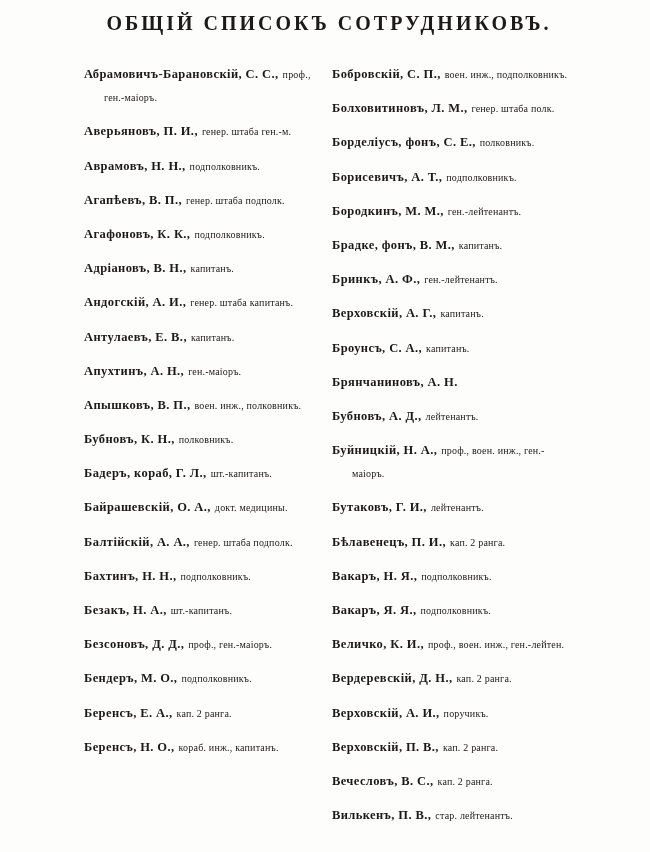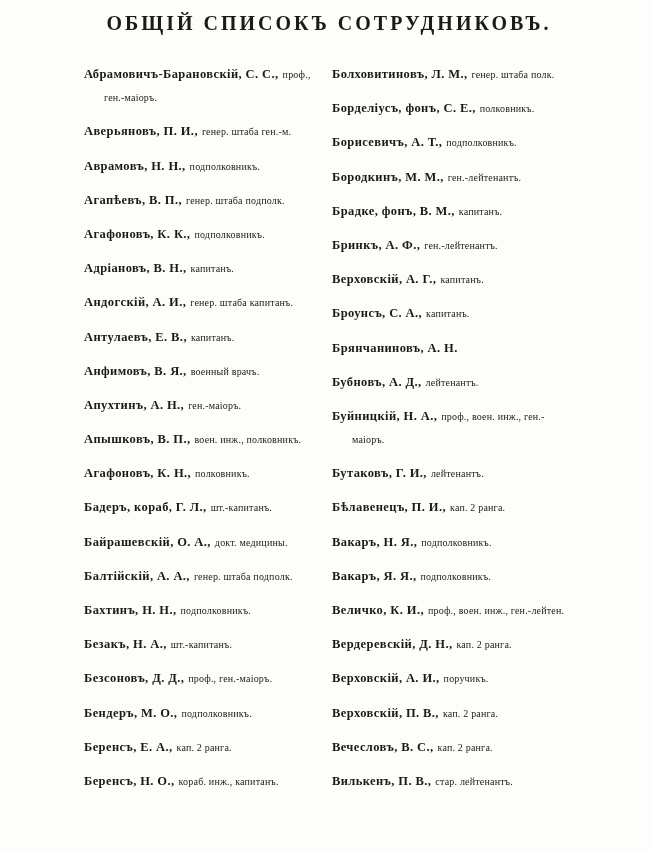--- a/index.html
+++ b/index.html
@@ -67,27 +67,26 @@
   <div class="entry"><span class="pname">Агапѣевъ, В. П.,</span> <span class="prank">генер. штаба подполк.</span></div>
 
   <div class="entry"><span class="pname">Агафоновъ, К. К.,</span> <span class="prank">подполковникъ.</span></div>
 
   <div class="entry"><span class="pname">Адріановъ, В. Н.,</span> <span class="prank">капитанъ.</span></div>
 
   <div class="entry"><span class="pname">Андогскій, А. И.,</span> <span class="prank">генер. штаба капитанъ.</span></div>
 
   <div class="entry"><span class="pname">Антулаевъ, Е. В.,</span> <span class="prank">капитанъ.</span></div>
 
-  <div class="entry"><span class="pname">Анфимовъ, В. Я.,</span> <span class="prank">военный врачъ.</span></div>
 
   <div class="entry"><span class="pname">Апухтинъ, А. Н.,</span> <span class="prank">ген.-маіоръ.</span></div>
 
   <div class="entry"><span class="pname">Апышковъ, В. П.,</span> <span class="prank">воен. инж., полковникъ.</span></div>
 
-  <div class="entry"><span class="pname">Агафоновъ, К. Н.,</span> <span class="prank">полковникъ.</span></div>
+  <div class="entry"><span class="pname">Бубновъ, К. Н.,</span> <span class="prank">полковникъ.</span></div>
 
   <div class="entry"><span class="pname">Бадеръ, кораб, Г. Л.,</span> <span class="prank">шт.-капитанъ.</span></div>
 
   <div class="entry"><span class="pname">Байрашевскій, О. А.,</span> <span class="prank">докт. медицины.</span></div>
 
 
   <div class="entry"><span class="pname">Балтійскій, А. А.,</span> <span class="prank">генер. штаба подполк.</span></div>
 
   <div class="entry"><span class="pname">Бахтинъ, Н. Н.,</span> <span class="prank">подполковникъ.</span></div>
 
@@ -98,20 +97,21 @@
   <div class="entry"><span class="pname">Бендеръ, М. О.,</span> <span class="prank">подполковникъ.</span></div>
 
   <div class="entry"><span class="pname">Беренсъ, Е. А.,</span> <span class="prank">кап. 2 ранга.</span></div>
 
   <div class="entry"><span class="pname">Беренсъ, Н. О.,</span> <span class="prank">кораб. инж., капитанъ.</span></div>
 
   <div class="entry"> </div>
 
 </div>
     <div class="col" id="col-right">
+  <div class="entry"><span class="pname">Бобровскій, С. П.,</span> <span class="prank">воен. инж., подполковникъ.</span></div>
 
   <div class="entry"><span class="pname">Болховитиновъ, Л. М.,</span> <span class="prank">генер. штаба полк.</span></div>
 
   <div class="entry"><span class="pname">Борделіусъ, фонъ, С. Е.,</span> <span class="prank">полковникъ.</span></div>
 
   <div class="entry"><span class="pname">Борисевичъ, А. Т.,</span> <span class="prank">подполковникъ.</span></div>
 
   <div class="entry"><span class="pname">Бородкинъ, М. М.,</span> <span class="prank">ген.-лейтенантъ.</span></div>
 
   <div class="entry"><span class="pname">Брадке, фонъ, В. М.,</span> <span class="prank">капитанъ.</span></div>

